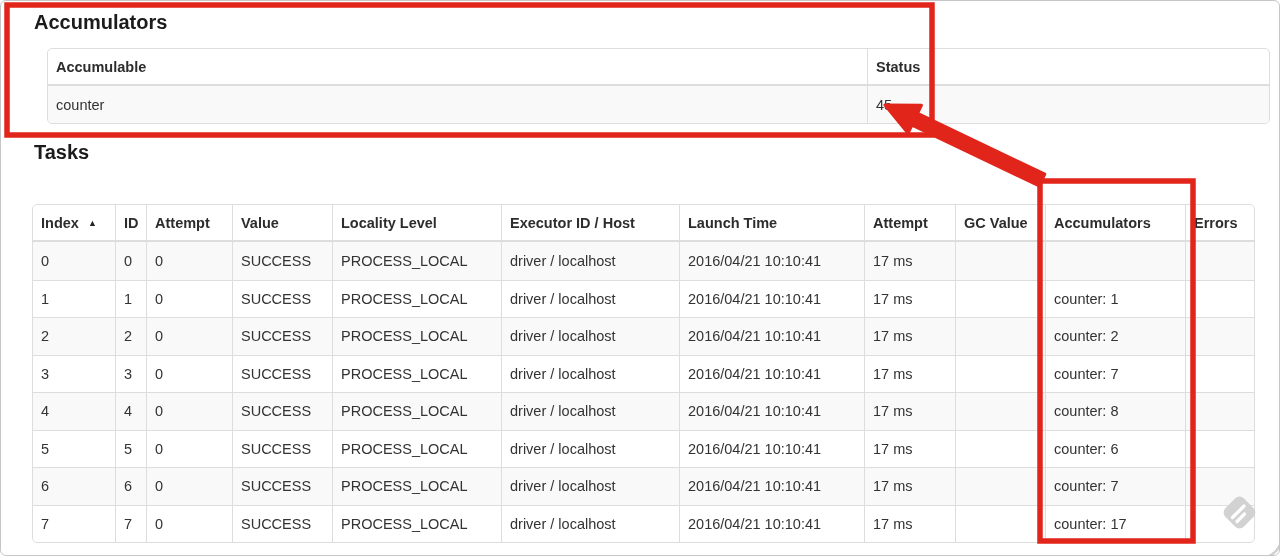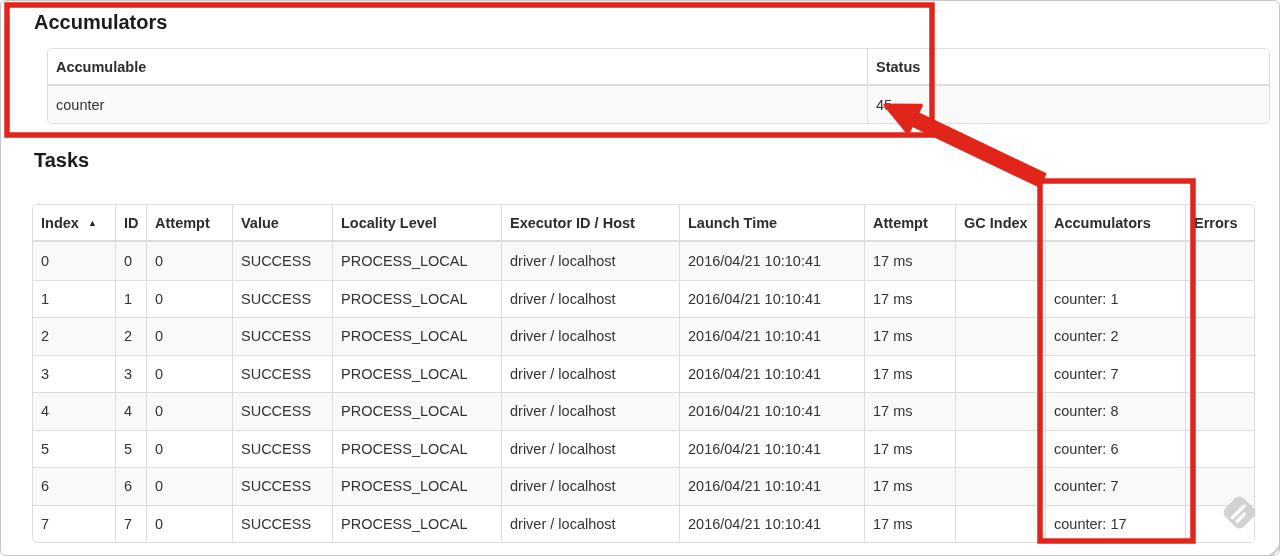--- a/index.html
+++ b/index.html
@@ -6,21 +6,21 @@
   body{font-family:"Liberation Sans", sans-serif;}
   .page{
     position:relative;width:1280px;height:556px;box-sizing:border-box;
     background:#fff;border:1px solid #c6c6c6;border-radius:6px;overflow:hidden;
   }
   .heading{
     position:absolute;left:33px;font-size:20px;font-weight:bold;color:#1b1b1b;
     white-space:nowrap;
   }
   #acc-heading{top:10px;}
-  #tasks-heading{top:148px;}
+  #tasks-heading{top:140px;}
   table.tbl{
     position:absolute;border-collapse:separate;border-spacing:0;table-layout:fixed;
     font-size:14.5px;color:#333;background:#fff;
     border:1px solid #ddd;border-radius:5px;
   }
   .tbl th,.tbl td{
     padding:0 8px;text-align:left;vertical-align:middle;
     overflow:hidden;white-space:nowrap;box-sizing:border-box;
   }
   .tbl th{font-weight:bold;color:#2d2d2d;}
@@ -89,21 +89,21 @@
         <th>
           <span>Index</span><span class="sort">▲</span>
         </th>
         <th>ID</th>
         <th>Attempt</th>
         <th>Value</th>
         <th>Locality Level</th>
         <th>Executor ID / Host</th>
         <th>Launch Time</th>
         <th>Attempt</th>
-        <th>GC Index</th>
+        <th>GC Value</th>
         <th>Accumulators</th>
         <th>Errors</th>
       </tr>
     </thead>
     <tbody>
         <tr>
           <td>0</td>
           <td>0</td>
           <td>0</td>
           <td>SUCCESS</td>

